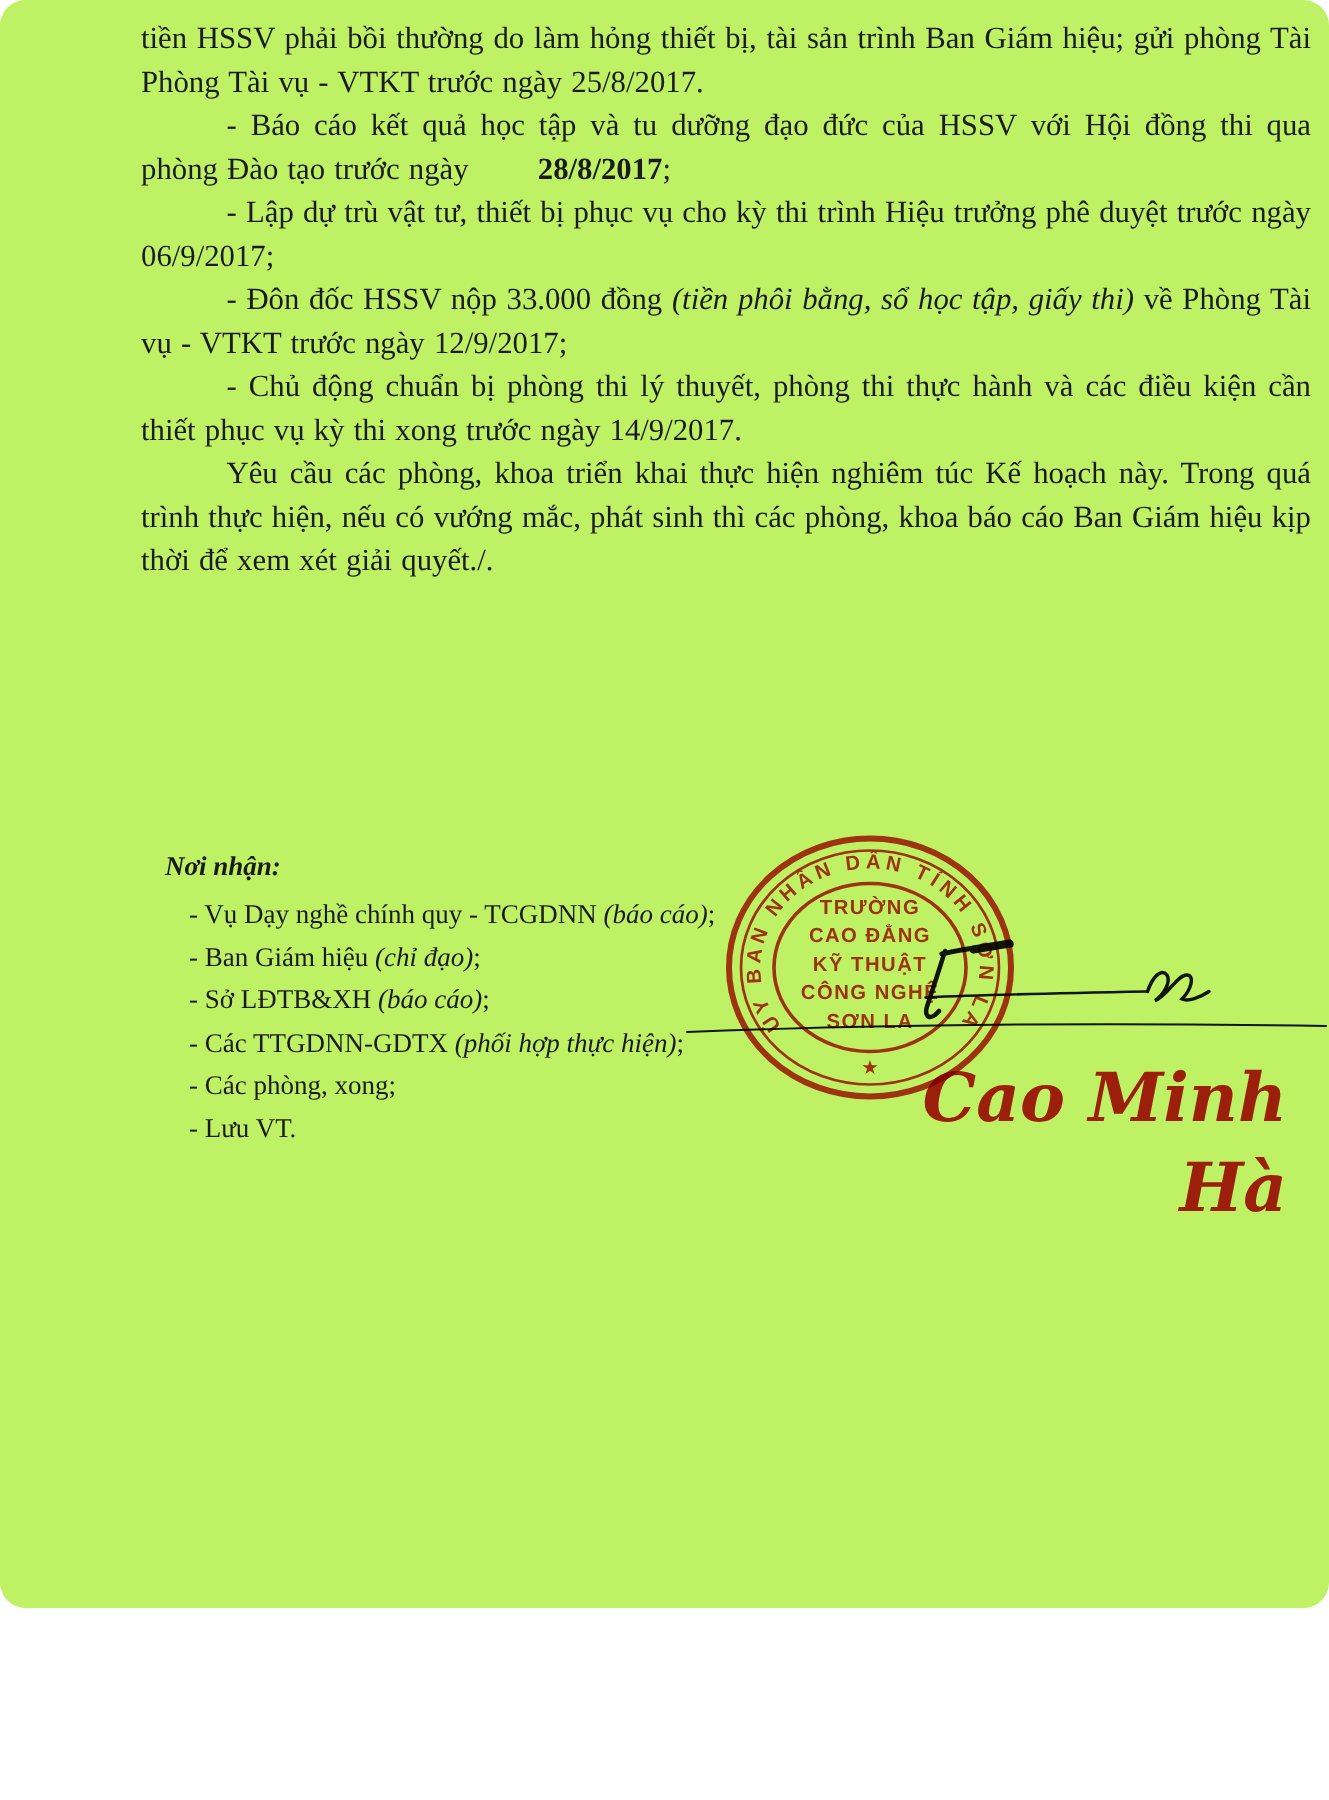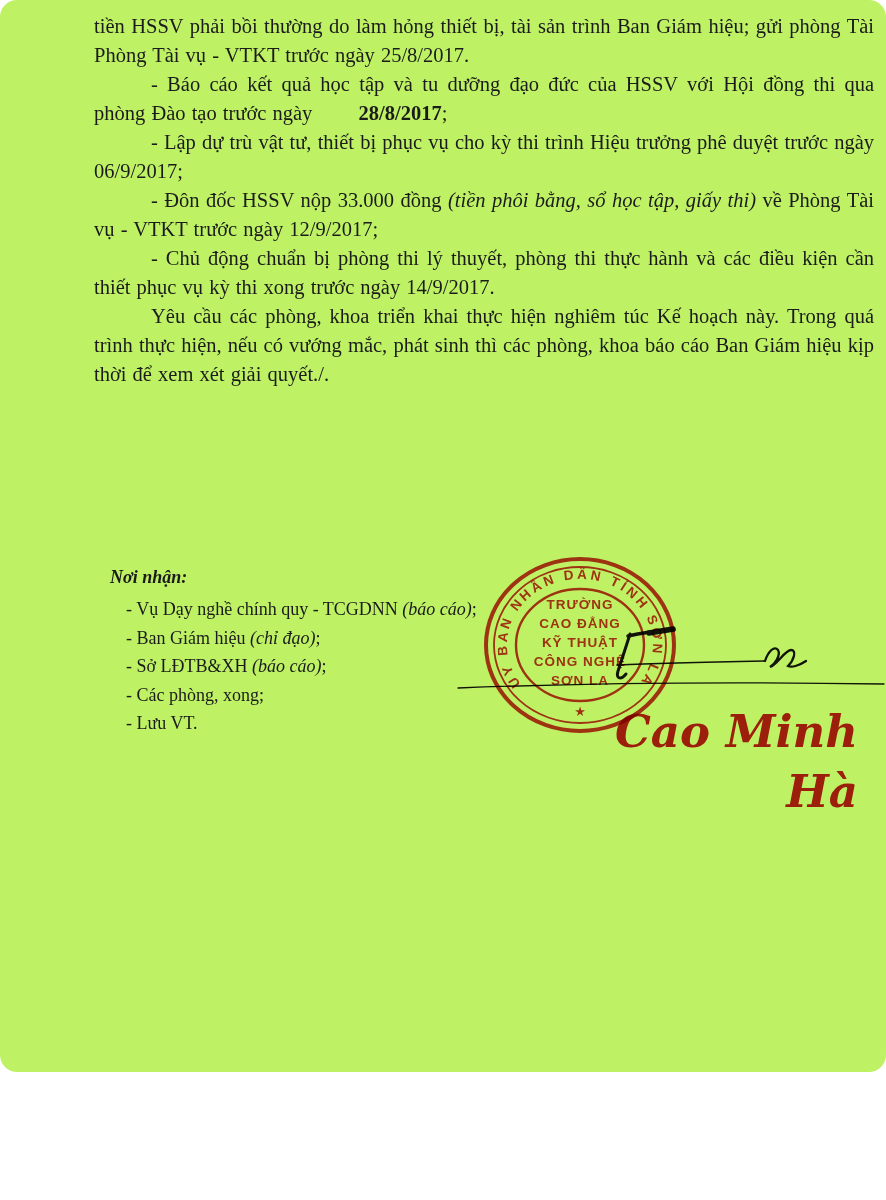--- a/index.html
+++ b/index.html
@@ -78,20 +78,21 @@
       <div class="blk para indent"><span>- Chủ động chuẩn bị phòng thi lý thuyết, phòng thi thực hành và các điều kiện cần thiết phục vụ kỳ thi xong trước ngày 14/9/2017.</span></div>
       <div class="blk para indent"><span>Yêu cầu các phòng, khoa triển khai thực hiện nghiêm túc Kế hoạch này. Trong quá trình thực hiện, nếu có vướng mắc, phát sinh thì các phòng, khoa báo cáo Ban Giám hiệu kịp thời để xem xét giải quyết./.</span></div>
     </div>
 
   <div class="recipients">
     <div class="recipients-label">Nơi nhận:</div>
     <ul class="recipients-list">
         <li><span>- Vụ Dạy nghề chính quy - TCGDNN </span><span class="rs-i">(báo cáo)</span><span>;</span></li>
         <li><span>- Ban Giám hiệu </span><span class="rs-i">(chỉ đạo)</span><span>;</span></li>
         <li><span>- Sở LĐTB&amp;XH </span><span class="rs-i">(báo cáo)</span><span>;</span></li>
+        <li><span>- Các TTGDNN-GDTX </span><span class="rs-i">(phối hợp thực hiện)</span><span>;</span></li>
         <li><span>- Các phòng, xong;</span></li>
         <li><span>- Lưu VT.</span></li>
       </ul>
   </div>
 
 
   <svg class="stamp-svg" width="196" height="182" viewBox="0 0 196 182" aria-hidden="true">
     <ellipse class="stamp-ring" cx="97" cy="89" rx="94" ry="86" stroke-width="4"></ellipse>
     <ellipse class="stamp-ring" cx="97" cy="89" rx="86" ry="78" stroke-width="1.8"></ellipse>
     <ellipse class="stamp-ring" cx="97" cy="89" rx="64" ry="56" stroke-width="2.4"></ellipse>

